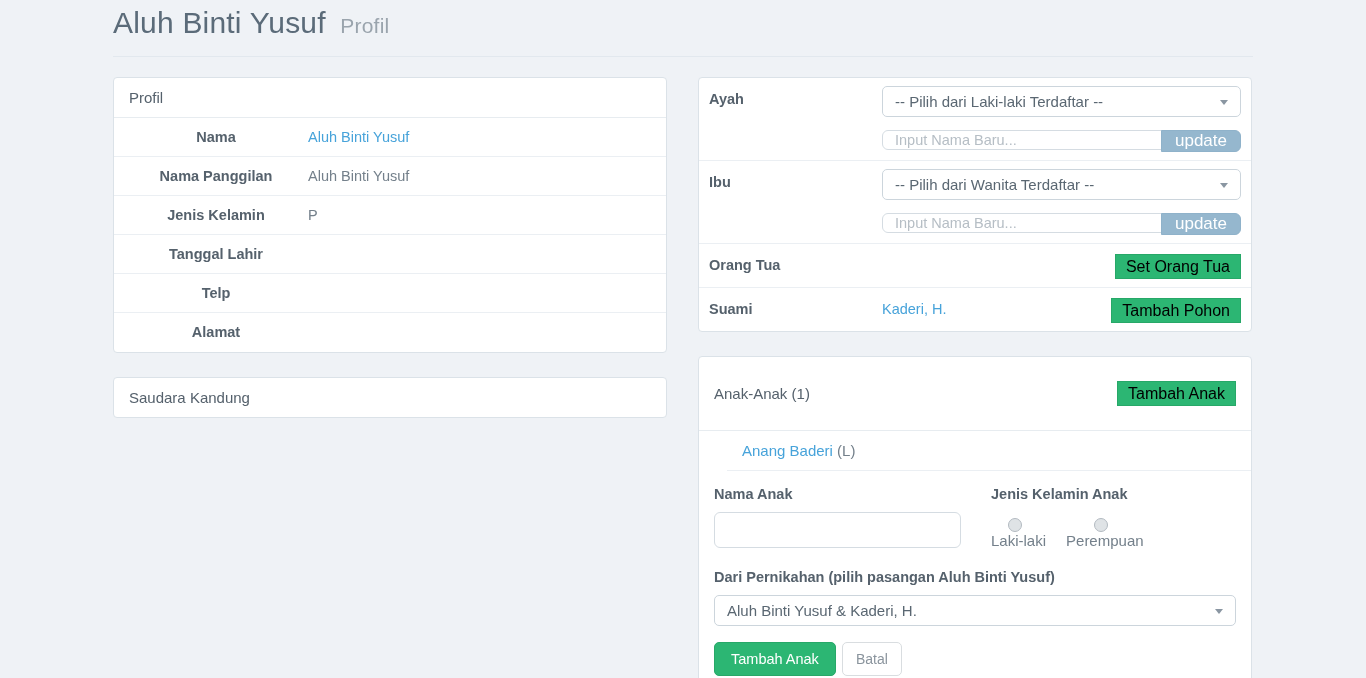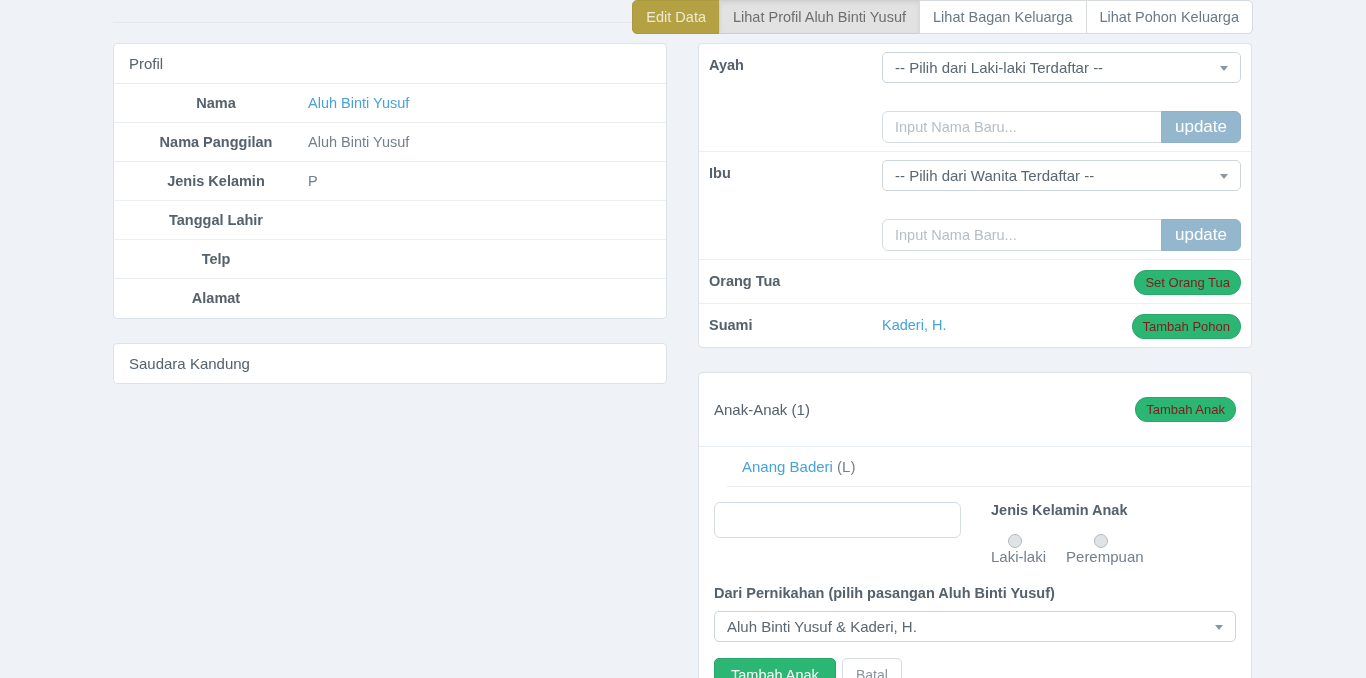--- a/index.html
+++ b/index.html
@@ -56,51 +56,51 @@
   .prow { display:flex; align-items:flex-start; padding:11px 10px; border-bottom:1px solid #ebeff3; font-size:14.5px; min-height:39px;text-align:center; }
   .prow:last-child { border-bottom:none; }
   .plabel { width:184px; flex:0 0 184px; font-weight:700; color:#55616c; }
   .pvalue { color:#74808b; }
   a.link, .link { color:#47a3da; text-decoration:none; cursor:pointer; }
 
   
   .krow { display:flex; align-items:flex-start; padding:8px 10px; border-bottom:1px solid #ebeff3; font-size:14.5px; }
   .krow:last-child { border-bottom:none; }
   .klabel { width:173px; flex:0 0 173px; font-weight:700; color:#55616c; padding-top:5px; }
-  .kcontent { flex:1; display:flex; flex-direction:column; gap:28px; }
+  .kcontent { flex:1; display:flex; flex-direction:column; gap:13px; }
 
   .select-box {
     position:relative; height:31px; background:#fff;
     border:1px solid #ccd5dc; border-radius:5px;
     display:flex; align-items:center;
     padding:0 30px 0 12px; font-size:15px; color:#5a6772; cursor:pointer;
   }
   .caret {
     position:absolute; right:12px; top:13px;
     width:0; height:0; border-left:4px solid transparent;
     border-right:4px solid transparent; border-top:5px solid #8a96a2;
   }
 
   .input-group { display:flex; align-items:stretch; }
   .text-input {
-    flex:1; height:32px; border:1px solid #d5dce2; border-radius:6px 0 0 6px;
+    flex:1; height:20px; border:1px solid #d5dce2; border-radius:6px 0 0 6px;
     padding:0 12px; font-size:14.5px; color:#5a6772; outline:none;
     font-family:"Liberation Sans","DejaVu Sans",sans-serif;
   }
   .text-input::placeholder { color:#b6bec5; }
   .text-input.standalone { border-radius:6px; width:100%; height:36px; }
   .btn-update {
     background:#95b7ce; border:1px solid #8fb2ca; color:#fff;
     font-size:17px; padding:0 13px; border-radius:0 6px 6px 0;
     margin-left:-1px; cursor:pointer;
   }
 
   .btn-green-sm {
-    background:#2cb673; border:1px solid #27a868; color:#7f1d1d;
-    font-size:13px; padding:4px 10px; border-radius:12px; cursor:pointer;
+    background:#2cb673; border:1px solid #27a868; color:#000000;
+    font-size:16px; padding:4px 10px; border-radius:0; cursor:pointer;
     line-height:15px; white-space:nowrap;
   }
   .row-action { margin-left:auto; padding-top:2px; }
 
   
   .child-row { padding:11px 15px; border-bottom:1px solid #ebeff3; font-size:15px;margin-left:28px; }
   .child-gender { color:#74808b; }
   .anak-form { padding:15px; }
   .form-row { display:flex; }
   .form-col-left { width:247px; flex:0 0 247px; margin-right:30px; }
@@ -122,26 +122,24 @@
     background:#fff; border:1px solid #d9dde0; color:#8a949d;
     font-size:14px; padding:8px 13px; border-radius:5px; cursor:pointer;
   }
 </style>
 </head>
 <body>
 
 <div class="container">
 
   <div class="page-header">
-    <div class="btn-toolbar">
-      <button class="btn btn-olive">Edit Data</button>
-      <button class="btn btn-pressed">Lihat Profil Aluh Binti Yusuf</button>
-      <button class="btn">Lihat Bagan Keluarga</button>
-      <button class="btn">Lihat Pohon Keluarga</button>
-    </div>
+    <h1 class="page-title">
+      <span>Aluh Binti Yusuf</span>
+      <span class="page-subtitle">Profil</span>
+    </h1>
   </div>
 
   <div class="columns">
 
     <div class="col">
 
       <div class="panel">
         <div class="panel-heading with-body">Profil</div>
         <div class="prow">
           <div class="plabel">Nama</div>
@@ -230,20 +228,21 @@
         </div>
 
         <div class="child-row">
           <span class="link">Anang Baderi</span>
           <span class="child-gender">(L)</span>
         </div>
 
         <div class="anak-form">
           <div class="form-row">
             <div class="form-col-left">
+              <label class="form-label">Nama Anak</label>
               <input class="text-input standalone" type="text" value="" style="">
             </div>
             <div>
               <label class="form-label">Jenis Kelamin Anak</label>
               <div class="radio-row">
                 <span class="radio-option">
                   <span class="radio-circle"></span>
                   <span>Laki-laki</span>
                 </span>
                 <span class="radio-option">

